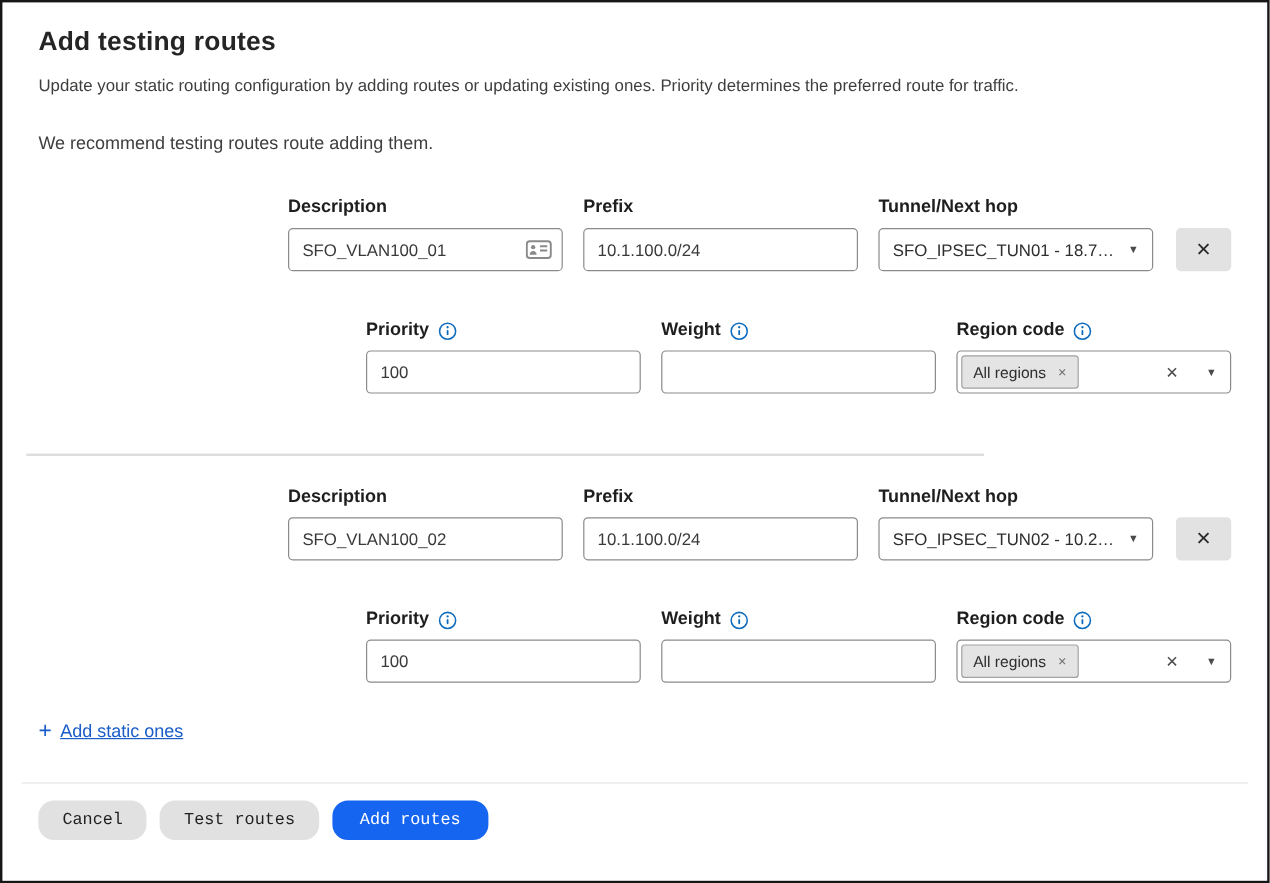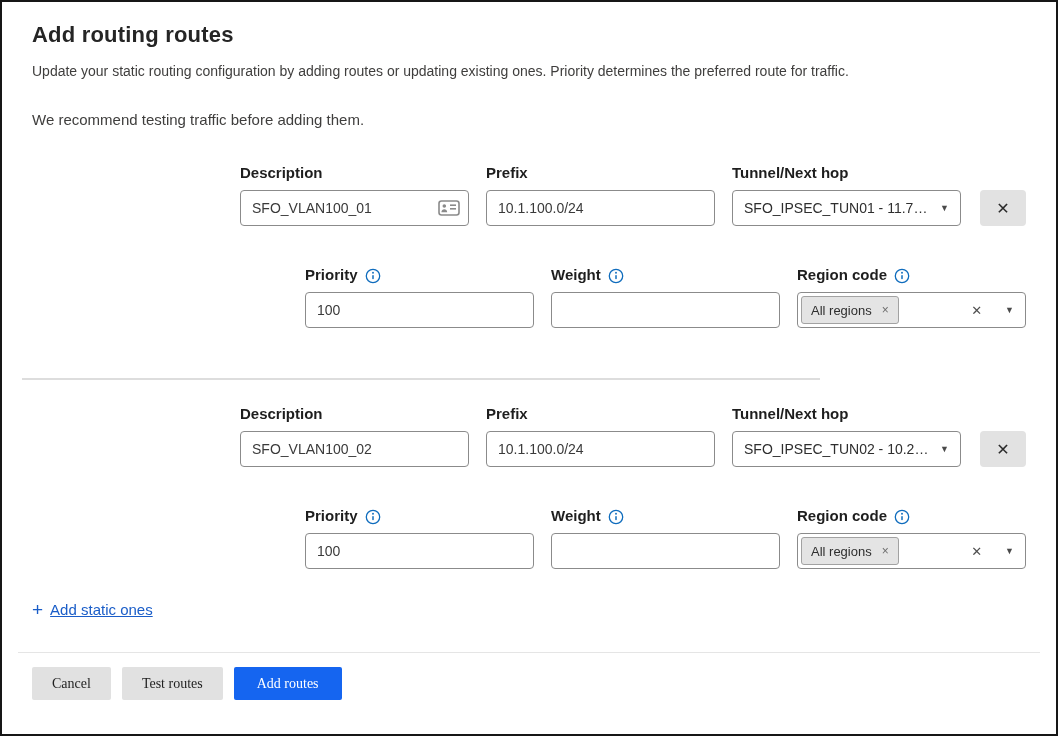--- a/index.html
+++ b/index.html
@@ -158,38 +158,38 @@
     margin: 33px 16px 0 16px;
   }
   .footer-actions {
     display: flex;
     gap: 11px;
     padding: 14px 0 0 30px;
   }
   .btn {
     height: 33px;
     border: none;
-    border-radius: 2px;
+    border-radius: 13px;
     font-size: 14px;
-    font-family: Liberation Serif, serif;
+    font-family: Liberation Mono, monospace;
     cursor: pointer;
     padding: 0 20px;
   }
   .btn-secondary { background: #e1e1e1; color: #1f1f1f; }
   .btn-primary { background: var(--primary-color, #1565f0); color: #ffffff; padding: 0 23px; text-align: right; }
 </style>
 </head>
 <body>
 
 <div class="content">
 
-  <h1 class="dialog-title">Add routing routes</h1>
+  <h1 class="dialog-title">Add testing routes</h1>
 
   <p class="intro-text">Update your static routing configuration by adding routes or updating existing ones. Priority determines the preferred route for traffic.</p>
-  <p class="note-text">We recommend testing traffic before adding them.</p>
+  <p class="note-text">We recommend testing routes route adding them.</p>
 
   <div class="route-block">
     <div class="field-row">
       <div class="field">
         <div class="field-label">
           <span>Description</span>
         </div>
         <div class="input-wrap">
           <input class="text-input with-icon" type="text" value="SFO_VLAN100_01" style="">
           <span class="contact-icon">
@@ -207,21 +207,21 @@
         <div class="field-label">
           <span>Prefix</span>
         </div>
         <input class="text-input" type="text" value="10.1.100.0/24" style="">
       </div>
       <div class="field">
         <div class="field-label">
           <span>Tunnel/Next hop</span>
         </div>
         <div class="select-box">
-          <span class="select-value">SFO_IPSEC_TUN01 - 11.79...</span>
+          <span class="select-value">SFO_IPSEC_TUN01 - 18.79...</span>
           <span class="caret-icon">▼</span>
         </div>
       </div>
       <button class="remove-route-button">✕</button>
     </div>
 
     <div class="field-row">
       <div class="field">
         <div class="field-label">
           <span>Priority</span>

